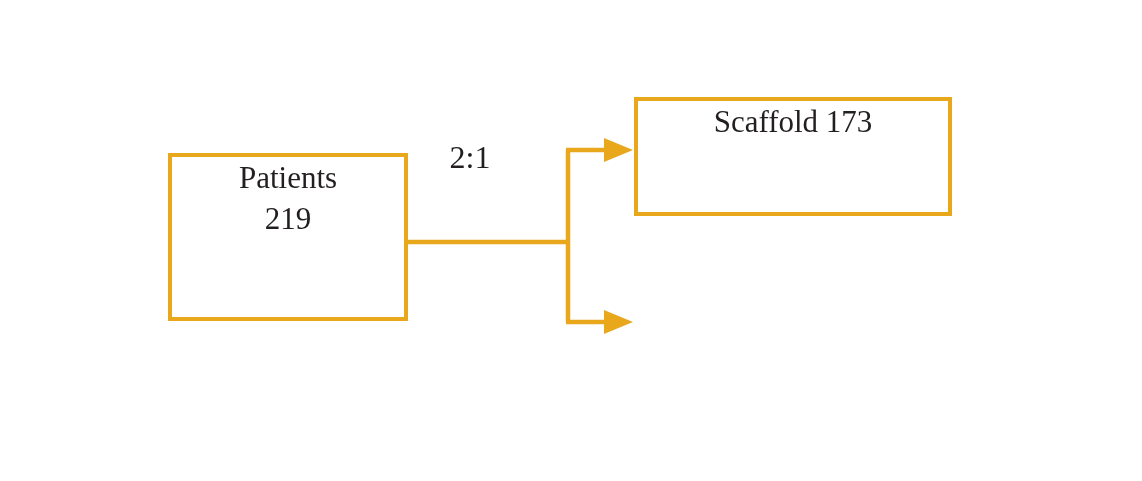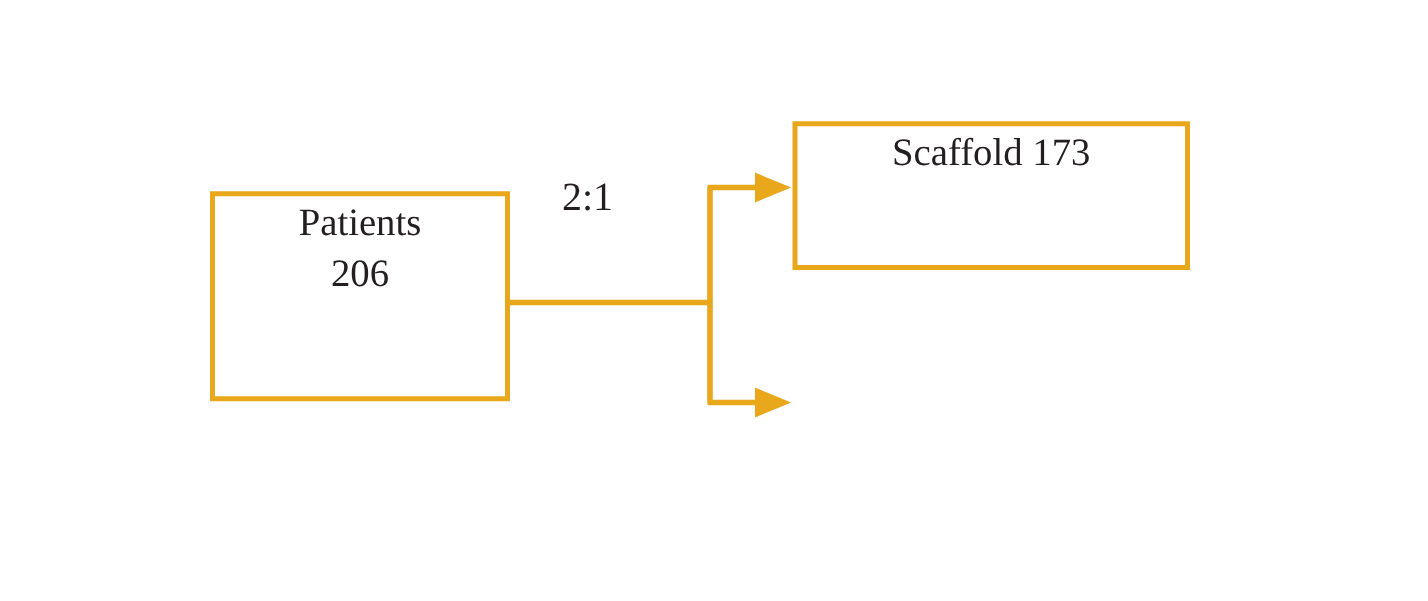--- a/index.html
+++ b/index.html
@@ -68,21 +68,21 @@
 
     <path class="connector-line" d="M 408 242 H 568 M 568 150 V 322 M 566 150 H 607 M 566 322 H 607"></path>
     <polygon class="arrowhead" points="604,138 604,162 633,150"></polygon>
     <polygon class="arrowhead" points="604,310 604,334 633,322"></polygon>
   </svg>
 
   <div class="ratio-label">2:1</div>
 
   <div class="node node-patients">
     <div>Patients</div>
-    <div>206</div>
+    <div>219</div>
   </div>
 
   <div class="node node-scaffold">
     <div>Scaffold 173</div>
   </div>
 
 
 </div>
 
 </body></html>

